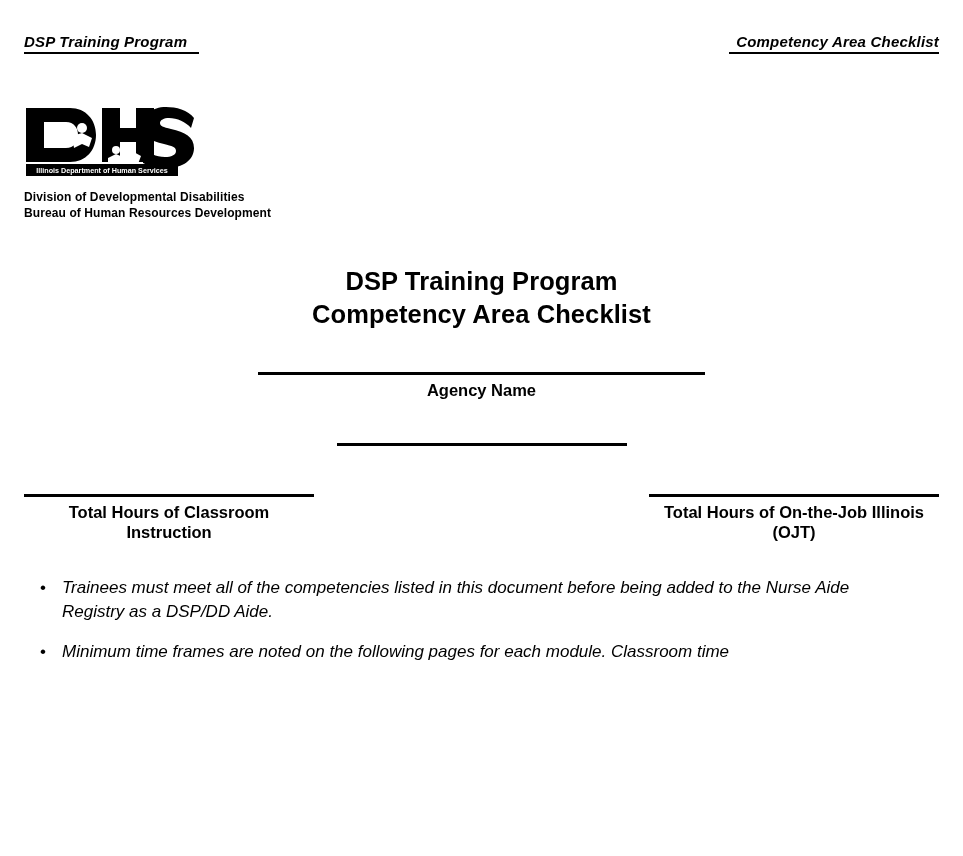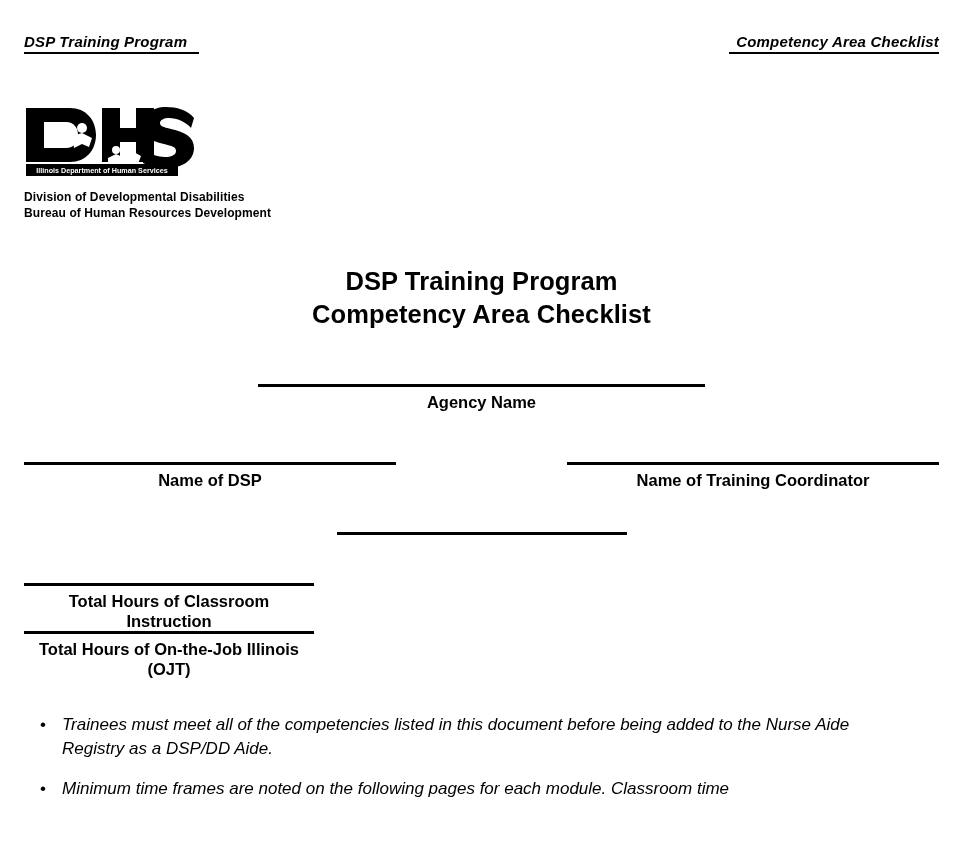--- a/index.html
+++ b/index.html
@@ -67,21 +67,21 @@
     margin-top: 44px;
     text-align: center;
     font-weight: bold;
     font-size: 25.5px;
     line-height: 1.28;
     letter-spacing: .1px;
   }
 
   
   .fields {
-    margin-top: 54px;
+    margin-top: 42px;
   }
   .field-row {
     display: flex;
     width: 100%;
   }
   .field-row.center { justify-content: center; }
   .field-row.split  { justify-content: space-between; }
 
   .field {
     text-align: center;
@@ -99,21 +99,21 @@
 
   .f-agency   { width: 447px; }
   .f-dsp      { width: 372px; }
   .f-coord    { width: 372px; }
   .f-date     { width: 290px; }
   .f-class    { width: 290px; }
   .f-ojt      { width: 290px; }
 
   .row-gap-1 { margin-top: 49px; }
   .row-gap-2 { margin-top: 42px; }
-  .row-gap-3 { margin-top: 48px; flex-direction: column; }
+  .row-gap-3 { margin-top: 48px; }
 
   
   .notes {
     margin-top: 34px;
     padding-left: 0;
   }
   .bullet {
     display: flex;
     font-size: 17px;
     line-height: 1.42;
@@ -183,30 +183,20 @@
 
   <div class="fields">
 
     <div class="field-row center">
       <div class="field f-agency">
         <div class="rule"></div>
         <div class="caption">Agency Name</div>
       </div>
     </div>
 
-    <div class="field-row split row-gap-1">
-      <div class="field f-dsp">
-        <div class="rule"></div>
-        <div class="caption">Name of DSP</div>
-      </div>
-      <div class="field f-coord">
-        <div class="rule"></div>
-        <div class="caption">Name of Training Coordinator</div>
-      </div>
-    </div>
 
     <div class="field-row center row-gap-2">
       <div class="field f-date">
         <div class="rule"></div>
       </div>
     </div>
 
     <div class="field-row split row-gap-3">
       <div class="field f-class">
         <div class="rule"></div>

